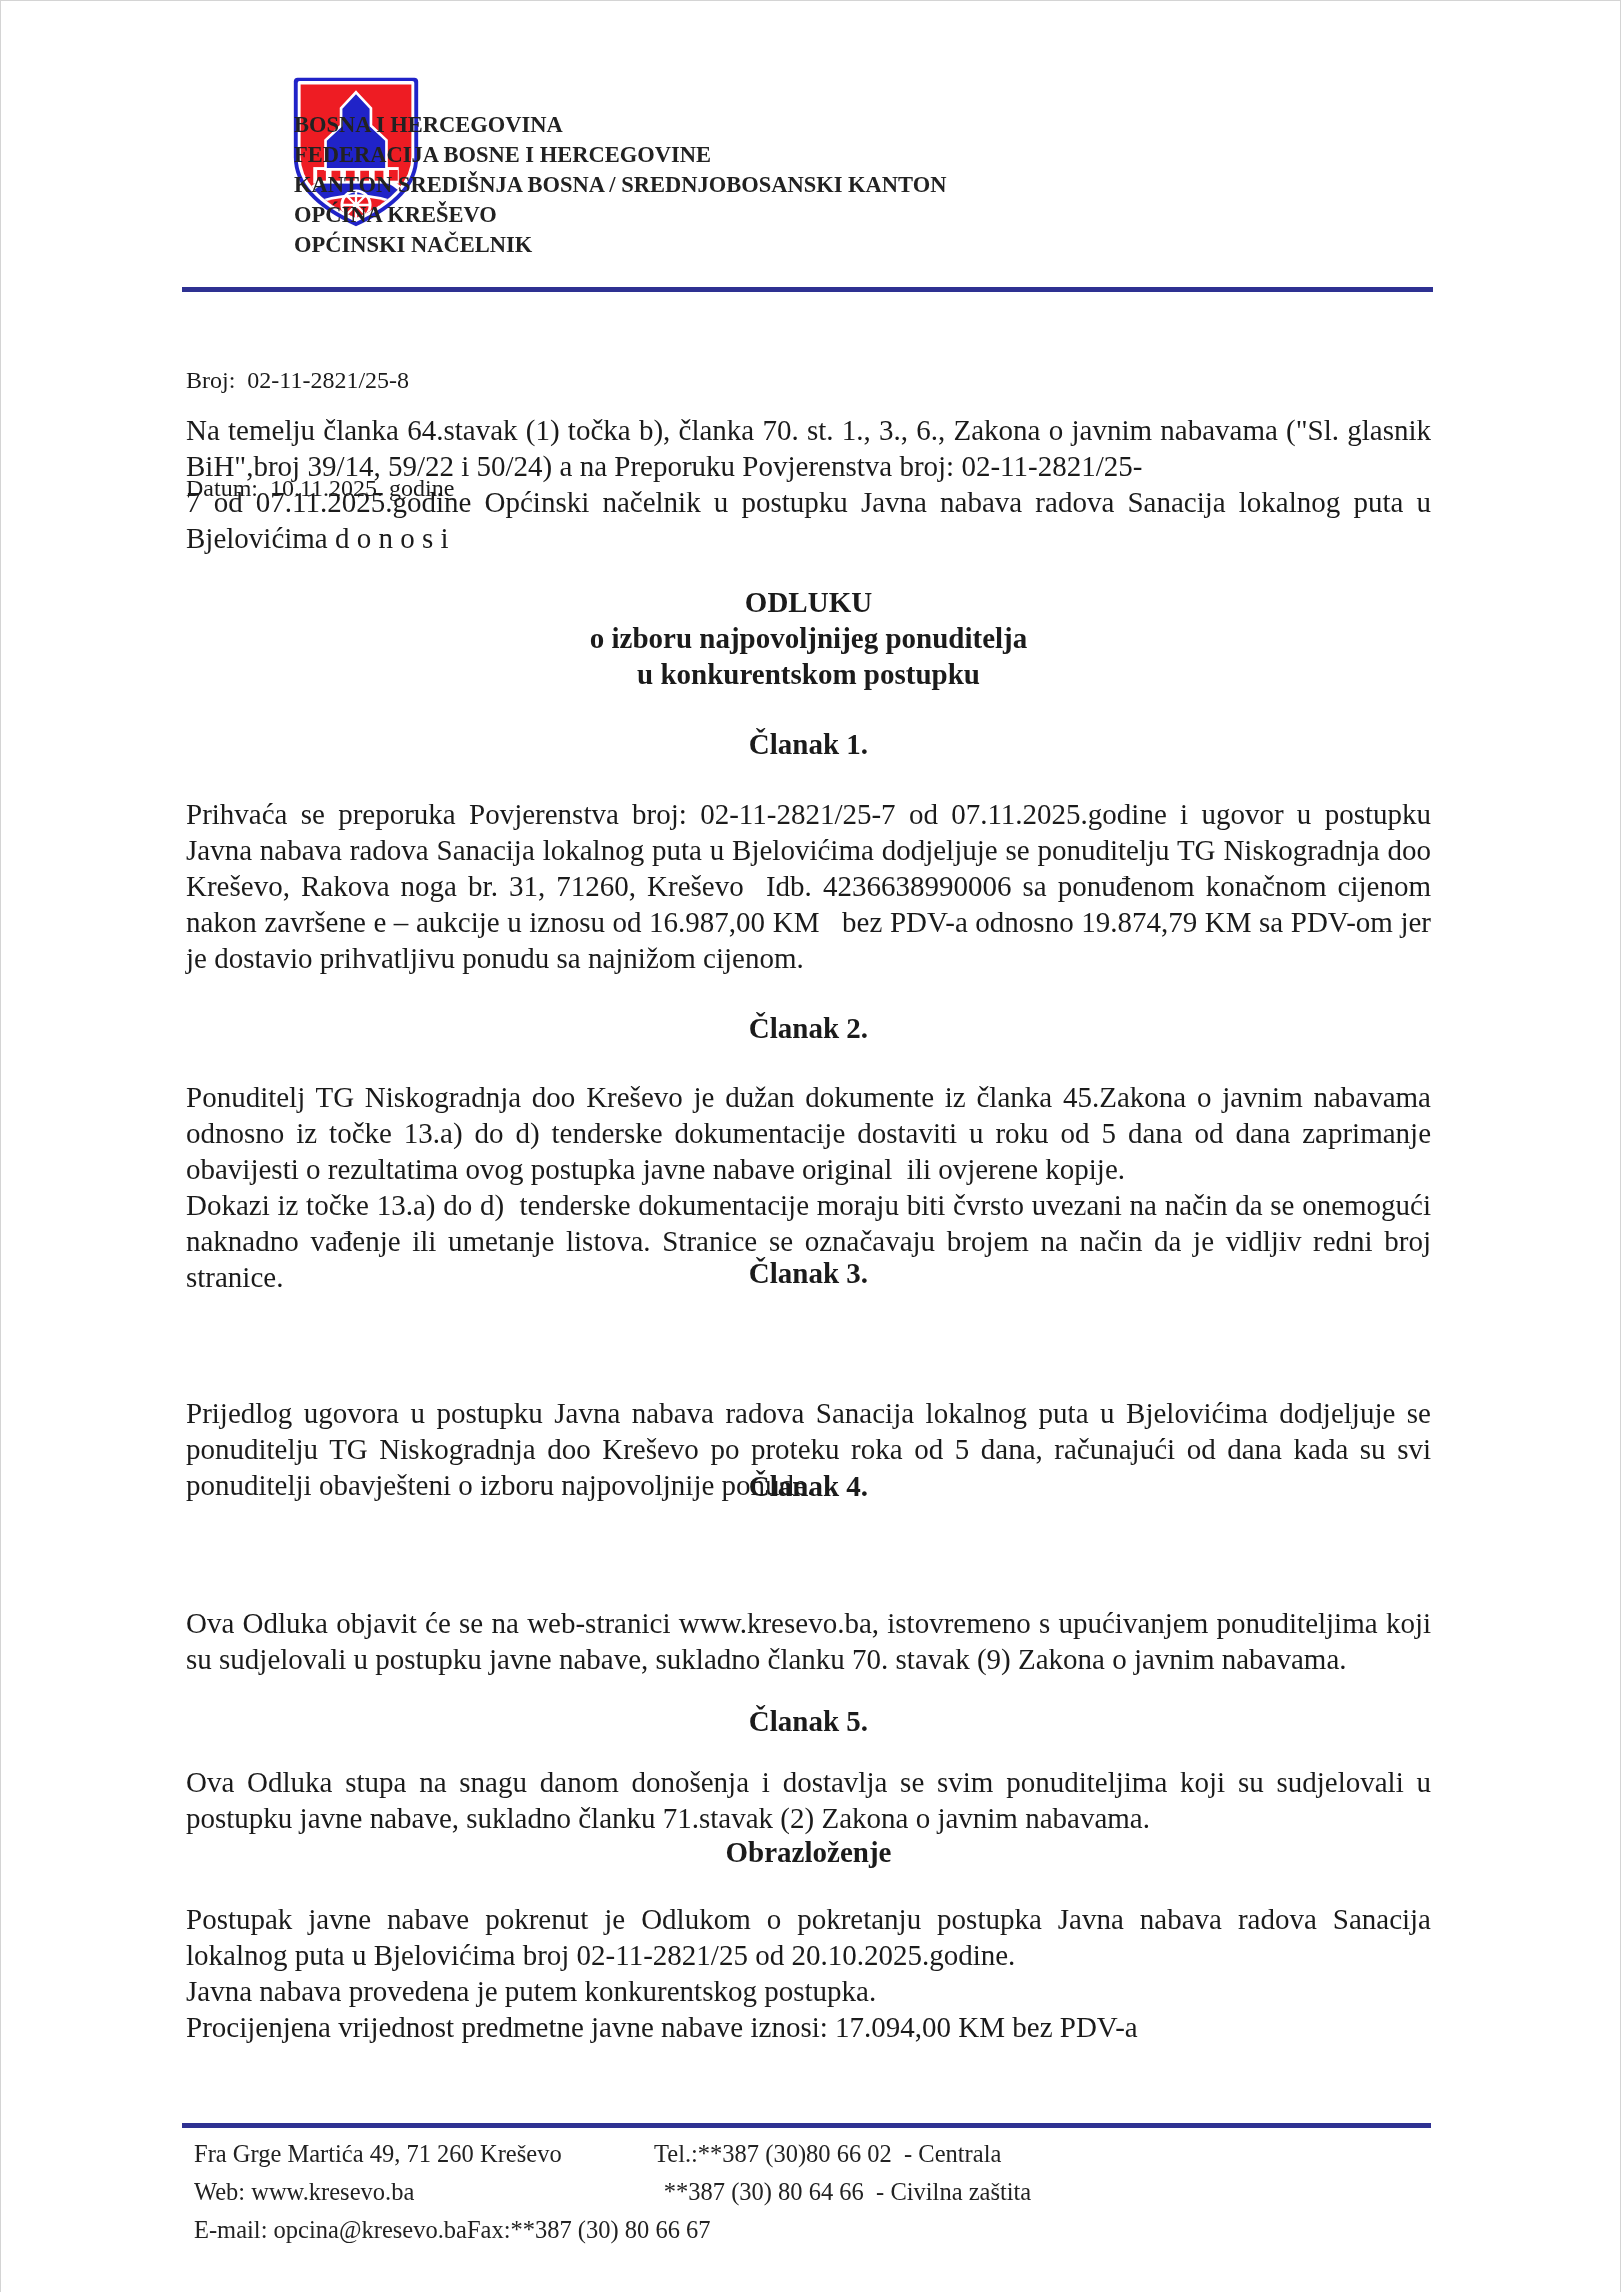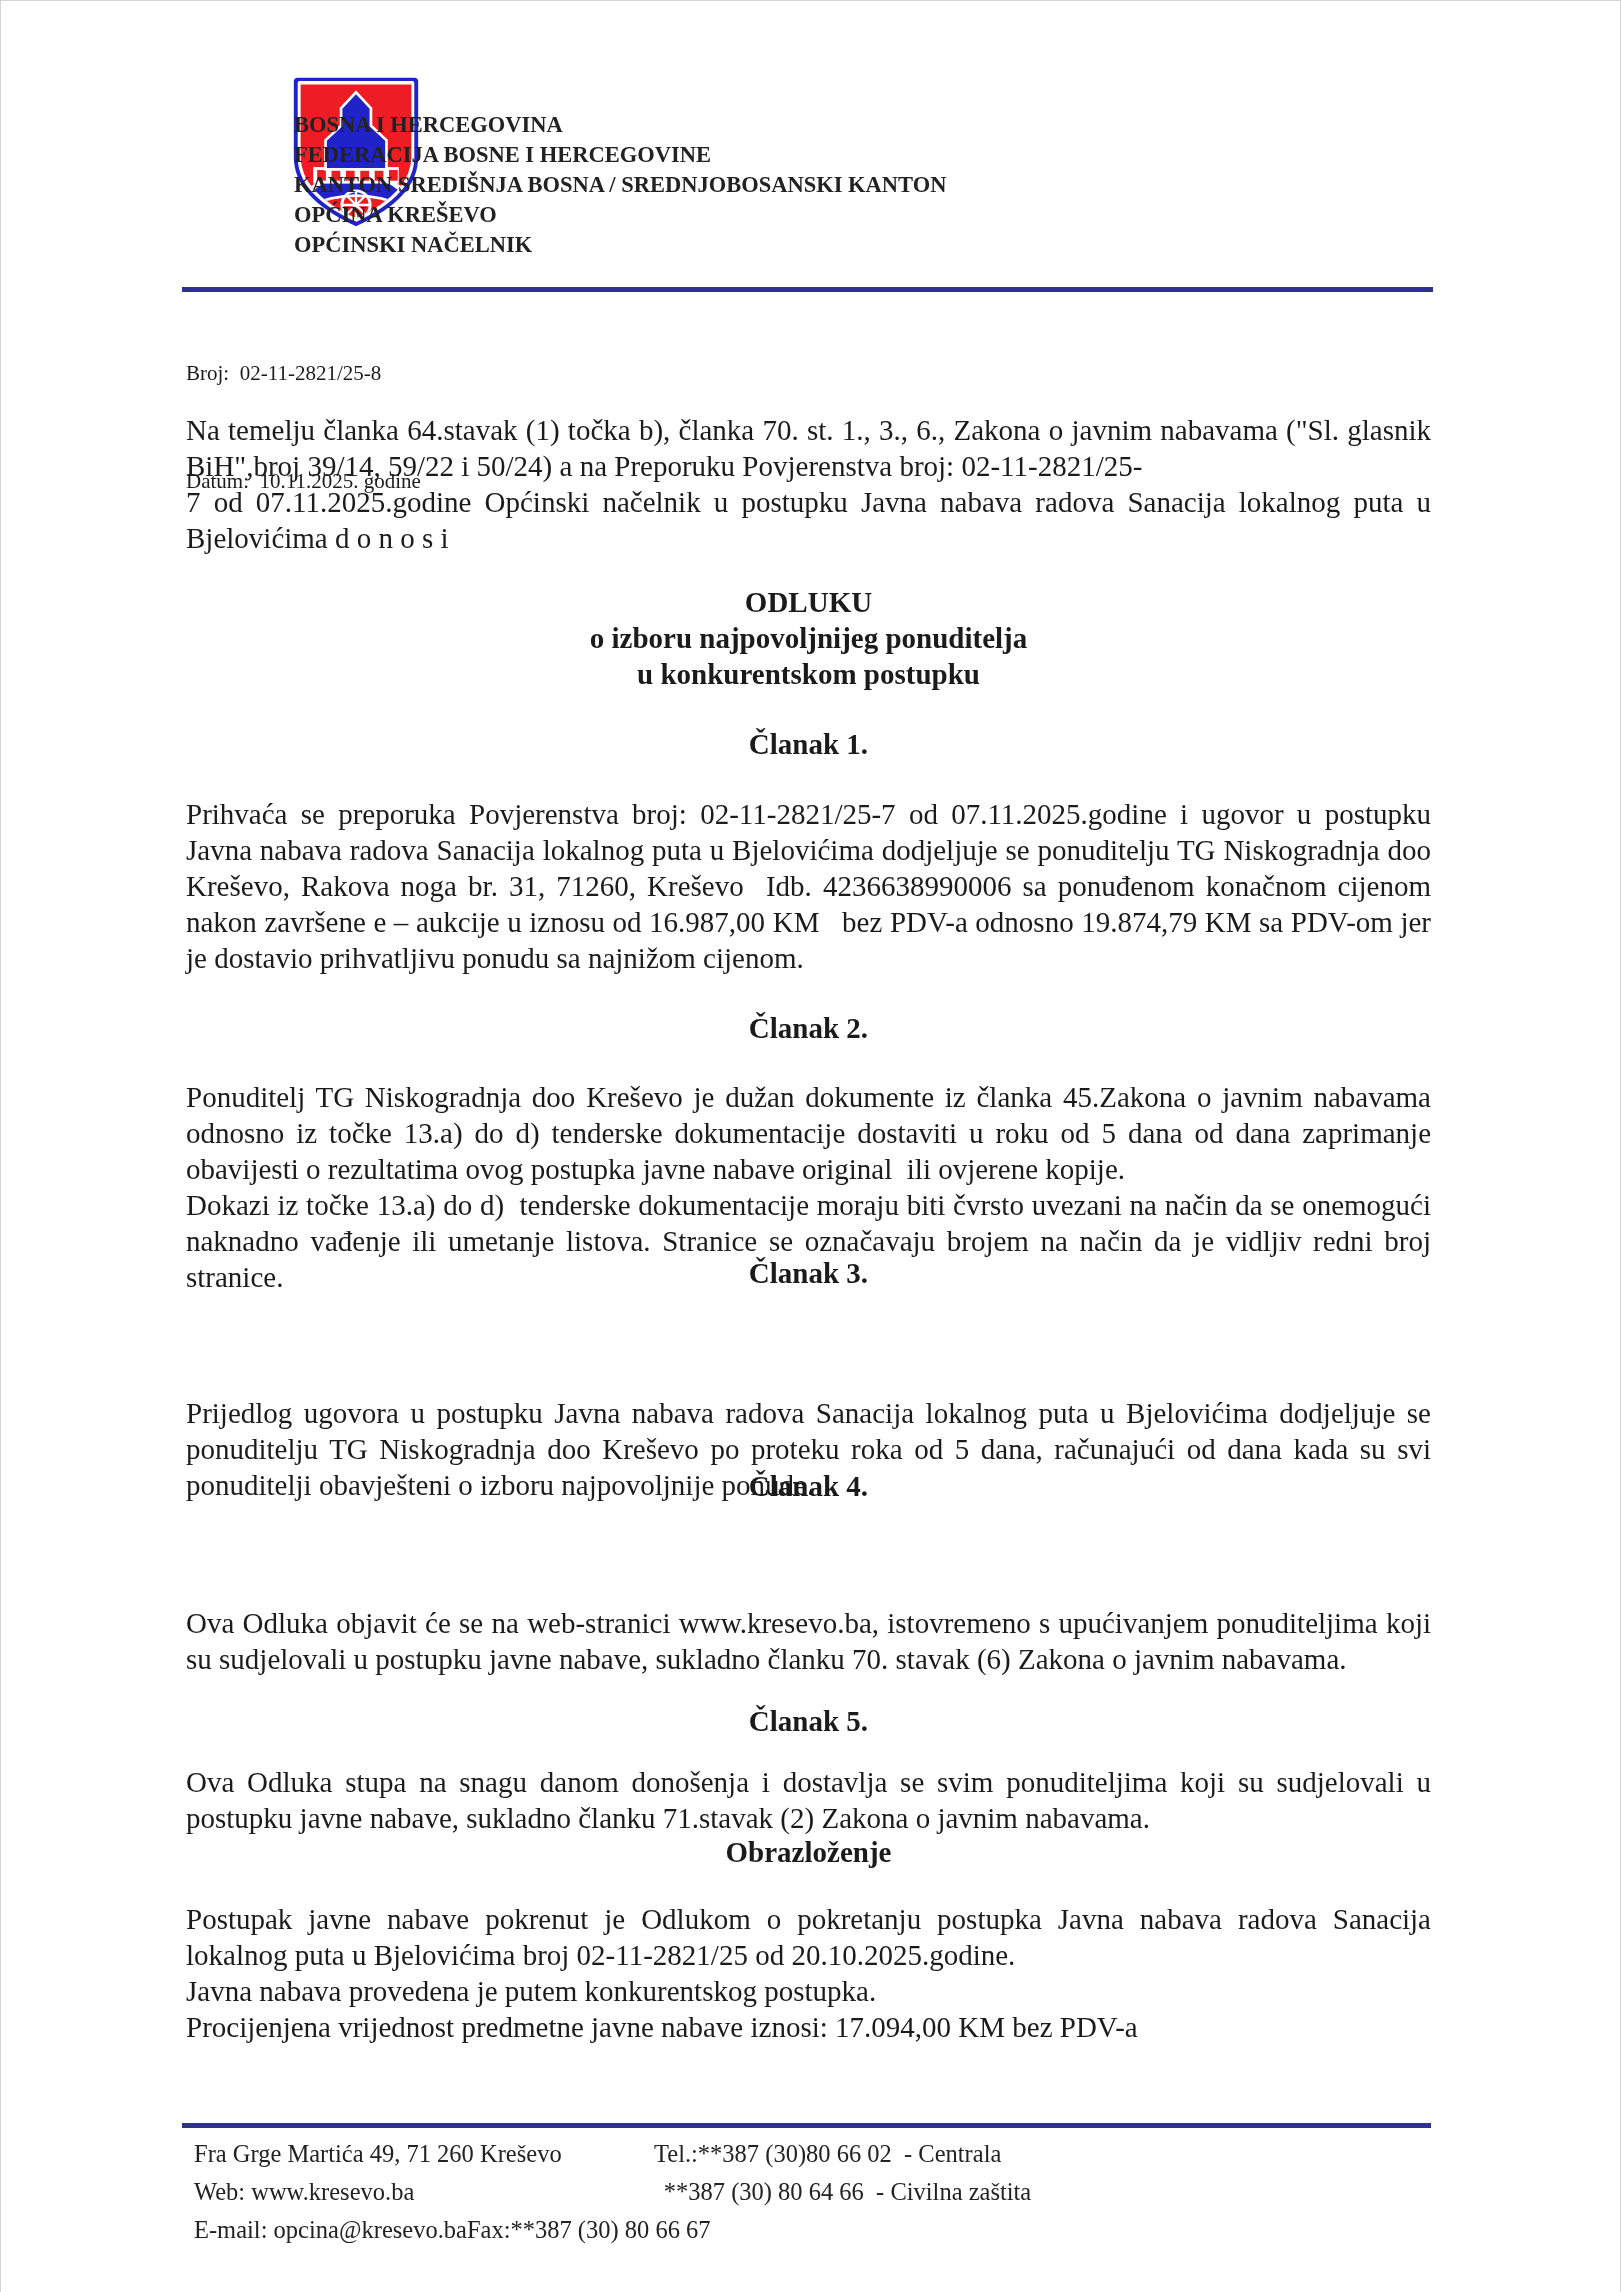--- a/index.html
+++ b/index.html
@@ -15,21 +15,21 @@
   .letterhead-text{
     position:absolute;top:110px;left:294px;width:1284px;
     text-align:left;font-weight:bold;font-size:22.5px;line-height:30px;
     color:#222222;
   }
   .emblem{position:absolute;top:74px;left:288px;width:136px;height:158px;}
   .divider{position:absolute;left:182px;width:1251px;height:4.9px;}
   .divider.top{top:287px;}
   .divider.bottom{top:2123px;width:1249px;}
   .block{position:absolute;left:186px;width:1245px;}
-  .meta{top:283px;font-size:21px;line-height:36px;white-space:pre-wrap;}
+  .meta{top:290px;font-size:24px;line-height:36px;white-space:pre-wrap;}
   .para{
     font-size:29px;line-height:36px;
     text-align:justify;white-space:pre-wrap;
   }
   .preamble{top:412px;}
   .doc-title{top:584px;text-align:center;font-weight:bold;font-size:29px;line-height:36px;}
   .article-heading{text-align:center;font-weight:bold;font-size:29px;line-height:36px;}
   .h-art1{top:726px;}  .b-art1{top:796px;}
   .h-art2{top:1010px;} .b-art2{top:1079px;}
   .h-art3{top:1255px;} .b-art3{top:1395px;}
@@ -121,21 +121,21 @@
   <div class="block para b-art1">Prihvaća se preporuka Povjerenstva broj: 02-11-2821/25-7 od 07.11.2025.godine i ugovor u postupku Javna nabava radova Sanacija lokalnog puta u Bjelovićima dodjeljuje se ponuditelju TG Niskogradnja doo Kreševo, Rakova noga br. 31, 71260, Kreševo  Idb. 4236638990006 sa ponuđenom konačnom cijenom nakon završene e – aukcije u iznosu od 16.987,00 KM   bez PDV-a odnosno 19.874,79 KM sa PDV-om jer je dostavio prihvatljivu ponudu sa najnižom cijenom.</div>
 
   <div class="block article-heading h-art2">Članak 2.</div>
   <div class="block para b-art2">Ponuditelj TG Niskogradnja doo Kreševo je dužan dokumente iz članka 45.Zakona o javnim nabavama odnosno iz točke 13.a) do d) tenderske dokumentacije dostaviti u roku od 5 dana od dana zaprimanje obavijesti o rezultatima ovog postupka javne nabave original  ili ovjerene kopije.
 Dokazi iz točke 13.a) do d)  tenderske dokumentacije moraju biti čvrsto uvezani na način da se onemogući naknadno vađenje ili umetanje listova. Stranice se označavaju brojem na način da je vidljiv redni broj stranice.</div>
 
   <div class="block article-heading h-art3">Članak 3.</div>
   <div class="block para b-art3">Prijedlog ugovora u postupku Javna nabava radova Sanacija lokalnog puta u Bjelovićima dodjeljuje se ponuditelju TG Niskogradnja doo Kreševo po proteku roka od 5 dana, računajući od dana kada su svi ponuditelji obavješteni o izboru najpovoljnije ponude.</div>
 
   <div class="block article-heading h-art4">Članak 4.</div>
-  <div class="block para b-art4">Ova Odluka objavit će se na web-stranici www.kresevo.ba, istovremeno s upućivanjem ponuditeljima koji su sudjelovali u postupku javne nabave, sukladno članku 70. stavak (6) Zakona o javnim nabavama.</div>
+  <div class="block para b-art4">Ova Odluka objavit će se na web-stranici www.kresevo.ba, istovremeno s upućivanjem ponuditeljima koji su sudjelovali u postupku javne nabave, sukladno članku 70. stavak (9) Zakona o javnim nabavama.</div>
 
   <div class="block article-heading h-art5">Članak 5.</div>
   <div class="block para b-art5">Ova Odluka stupa na snagu danom donošenja i dostavlja se svim ponuditeljima koji su sudjelovali u postupku javne nabave, sukladno članku 71.stavak (2) Zakona o javnim nabavama.</div>
 
   <div class="block article-heading h-obr">Obrazloženje</div>
   <div class="block para b-obr">Postupak javne nabave pokrenut je Odlukom o pokretanju postupka Javna nabava radova Sanacija lokalnog puta u Bjelovićima broj 02-11-2821/25 od 20.10.2025.godine.
 Javna nabava provedena je putem konkurentskog postupka.
 Procijenjena vrijednost predmetne javne nabave iznosi: 17.094,00 KM bez PDV-a</div>
 
   <div class="divider bottom" style="background-color: rgb(46, 49, 146);"></div>

